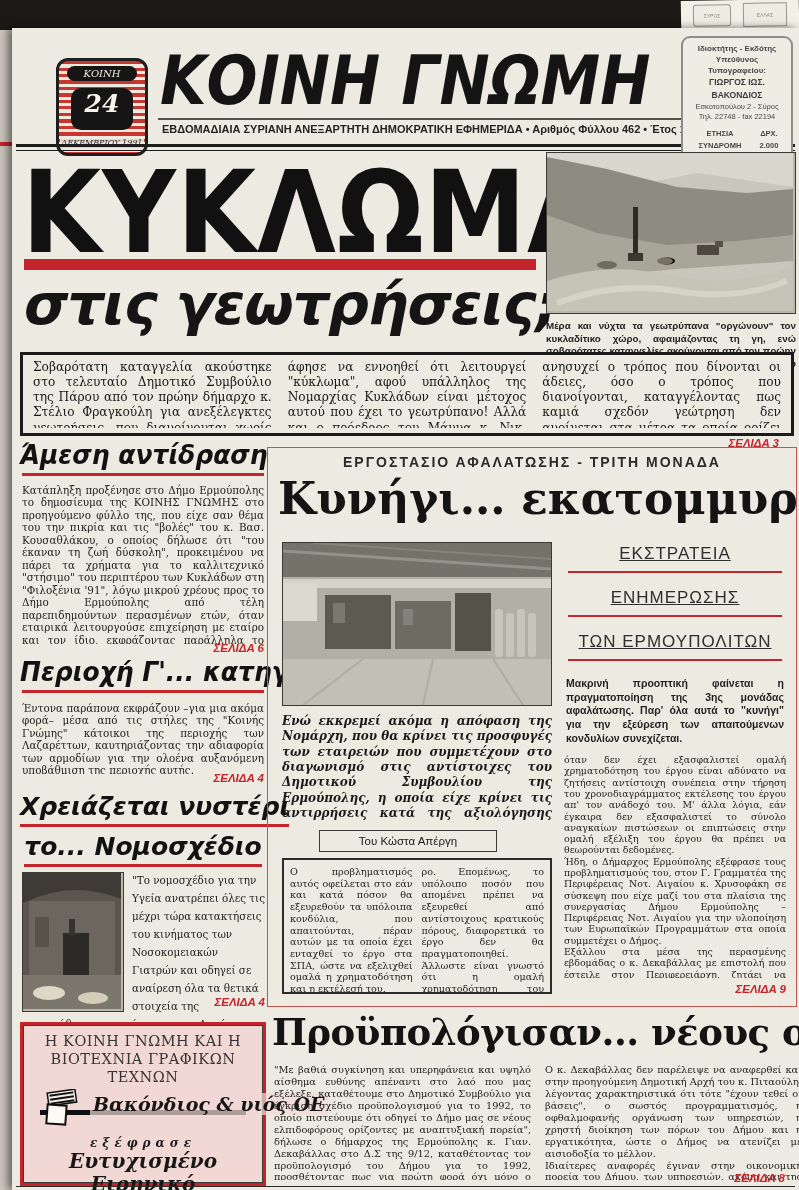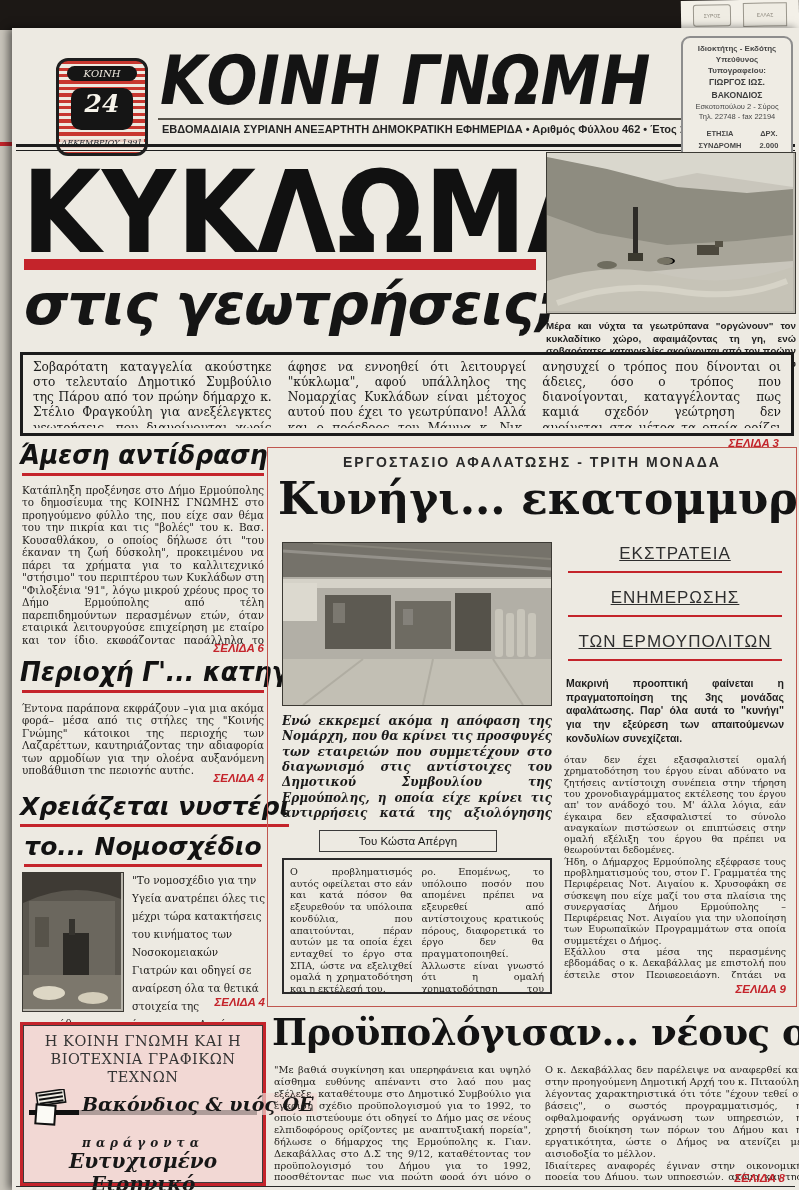--- a/index.html
+++ b/index.html
@@ -83,21 +83,21 @@
   .body-box{border:2px solid #2b2b2b;padding:6px;display:flex;gap:9px;height:120px;overflow:hidden;box-sizing:content-box;}
   .body-col{flex:1;font:9.6px/1.22 "DejaVu Serif",serif;text-align:justify;white-space:pre-line;color:#24221f;}
   .cb-right{position:absolute;left:296px;top:96px;width:222px;}
   .campaign-line{border-bottom:2px solid var(--red);margin:0 4px 15px;padding-bottom:7px;text-align:center;
     font:17px "Liberation Sans",sans-serif;letter-spacing:1px;color:#2e2e2e;text-decoration:underline;}
   .cb-standfirst{font:bold 10.5px/1.3 "Liberation Sans",sans-serif;text-align:justify;margin:16px 2px 9px;color:#1f1f1f;}
   .cb-col3{font:9.4px/1.2 "DejaVu Serif",serif;text-align:justify;height:224px;overflow:hidden;white-space:pre-line;color:#24221f;}
   .cb-pageref{text-align:right;margin-top:5px;}
   
   .ad-box{position:absolute;left:8px;top:994px;width:246px;height:164px;background:#f2d8d4;border:3px solid var(--red);
-    box-shadow:inset 0 0 0 1px #3c3c3c;box-sizing:border-box;padding:7px 4px 0;text-align:center;}
+    box-shadow:inset 0 0 0 1px #3c3c3c;box-sizing:border-box;padding:7px 15px 0;text-align:center;}
   .ad-line{font:14.5px/1.25 "DejaVu Serif",serif;letter-spacing:.5px;color:#343434;}
   .ad-logo-row{position:relative;height:38px;margin-top:3px;}
   .ad-bar{position:absolute;left:2px;right:2px;top:21px;height:5px;background:#101010;}
   .ad-logo-glyph{position:absolute;left:6px;top:0;}
   .ad-logo-text{position:absolute;left:52px;top:4px;font:bold italic 19px "DejaVu Serif",serif;color:#161616;background:rgba(242,216,212,.7);padding:0 3px;white-space:nowrap;}
   .ad-wish{font:bold italic 12px "DejaVu Serif",serif;letter-spacing:5px;margin-top:9px;color:#1c1c1c;}
   .ad-big{font:bold italic 20px/1.12 "DejaVu Serif",serif;color:#171717;}
   .budget-headline{position:absolute;left:260px;top:982px;width:532px;font:bold 37px "DejaVu Serif",serif;letter-spacing:-.5px;white-space:nowrap;color:#131313;}
   .budget-cols{position:absolute;left:262px;top:1036px;width:528px;display:flex;gap:14px;height:116px;overflow:hidden;}
   .budget-col{flex:1;font:9.8px/1.22 "DejaVu Serif",serif;text-align:justify;white-space:pre-line;color:#24221f;}
@@ -275,21 +275,21 @@
             <rect x="4" y="2" width="28" height="13" fill="#efece3" stroke="#111" stroke-width="1.5"></rect>
             <line x1="6" y1="5" x2="30" y2="5" stroke="#111" stroke-width="2"></line>
             <line x1="6" y1="9" x2="30" y2="9" stroke="#111" stroke-width="2"></line>
             <line x1="6" y1="13" x2="30" y2="13" stroke="#111" stroke-width="2"></line>
           </g>
           <rect x="3" y="16" width="19" height="19" fill="#fbfaf5" stroke="#111" stroke-width="2" transform="rotate(4 12 25)"></rect>
         </svg>
       </span>
       <span class="ad-logo-text">Βακόνδιος &amp; υιός ΟΕ</span>
     </div>
-    <div class="ad-wish">παράγοντα</div>
+    <div class="ad-wish">εξέφρασε</div>
     <div class="ad-big">Ευτυχισμένο Ειρηνικό</div>
 
   </div>
 
   <div class="budget-headline">Προϋπολόγισαν... νέους ορίζοντες</div>
   <div class="budget-cols">
     <div class="budget-col">"Με βαθιά συγκίνηση και υπερηφάνεια και υψηλό αίσθημα ευθύνης απέναντι στο λαό που μας εξέλεξε, καταθέτουμε στο Δημοτικό Συμβούλιο για έγκριση σχέδιο προϋπολογισμού για το 1992, το οποίο πιστεύουμε ότι οδηγεί το Δήμο μας σε νέους ελπιδοφόρους ορίζοντες με αναπτυξιακή πορεία", δήλωσε ο δήμαρχος της Ερμούπολης κ. Γιαν. Δεκαβάλλας στο Δ.Σ της 9/12, καταθέτοντας τον προϋπολογισμό του Δήμου για το 1992, προσθέτοντας πως για πρώτη φορά όχι μόνο ο προϋπολογισμός δεν είναι ελλειμματικός, αλλά περιλαμβάνει και τεχνικό πρόγραμμα με έντονο κοινωνικό χαρακτήρα.</div>
     <div class="budget-col">Ο κ. Δεκαβάλλας δεν παρέλειψε να αναφερθεί και στην προηγούμενη Δημοτική Αρχή του κ. Πιταούλη, λέγοντας χαρακτηριστικά ότι τότε "έχουν τεθεί οι βάσεις", ο σωστός προγραμματισμός, η οφθαλμοφανής οργάνωση των υπηρεσιών, η χρηστή διοίκηση των πόρων του Δήμου και η εργατικότητα, ώστε ο Δήμος να ατενίζει με αισιοδοξία το μέλλον.
 Ιδιαίτερες αναφορές έγιναν στην οικονομική πορεία του Δήμου, των υπηρεσιών, ακόμα και της υπηρεσίας ύδρευσης μετά την γενική αναδιάρθρωση της τιμολογιακής πολιτικής του νερού, της δημοτικής περιουσίας.</div>
   </div>

